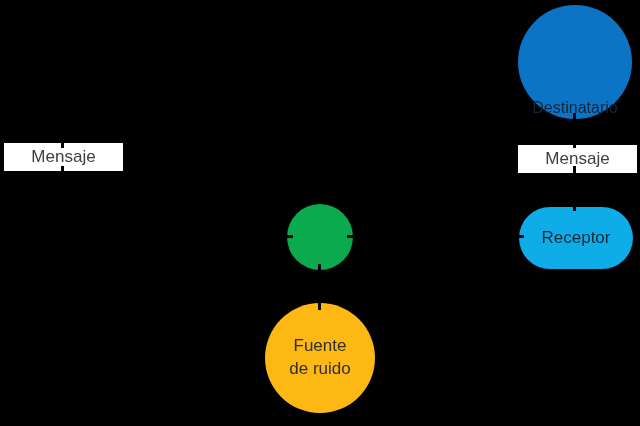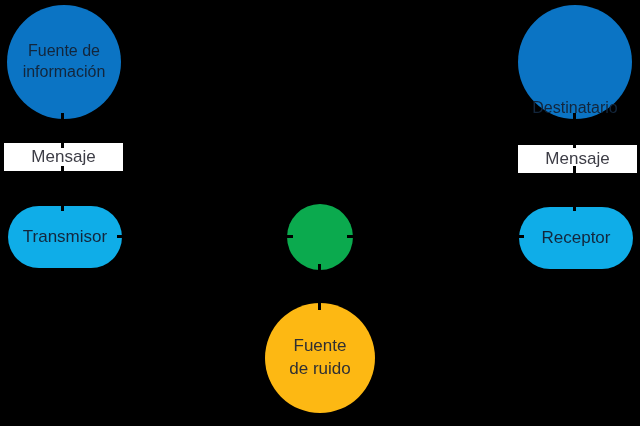--- a/index.html
+++ b/index.html
@@ -83,32 +83,25 @@
   .conn-r2 { left: 573px; top: 166px; height: 45px; }
   .conn-h1 { left: 117px; top: 235px; width: 176px; }
   .conn-h2 { left: 347px; top: 235px; width: 177px; }
   .conn-v3 { left: 318px; top: 264px; height: 46px; }
 </style>
 </head>
 <body>
 
 <div class="stage">
 
-  <div class="node circle big pos-fi">
-    <span class="lbl">Fuente de
-información</span>
-  </div>
 
   <div class="node rect pos-msg-l">
     <span class="lbl">Mensaje</span>
   </div>
 
-  <div class="node pill pos-tx">
-    <span class="lbl">Transmisor</span>
-  </div>
 
   <div class="node circle small pos-canal"></div>
 
   <div class="node circle medium pos-ruido">
     <span class="lbl">Fuente
 de ruido</span>
   </div>
 
   <div class="node pill pos-rx">
     <span class="lbl">Receptor</span>

